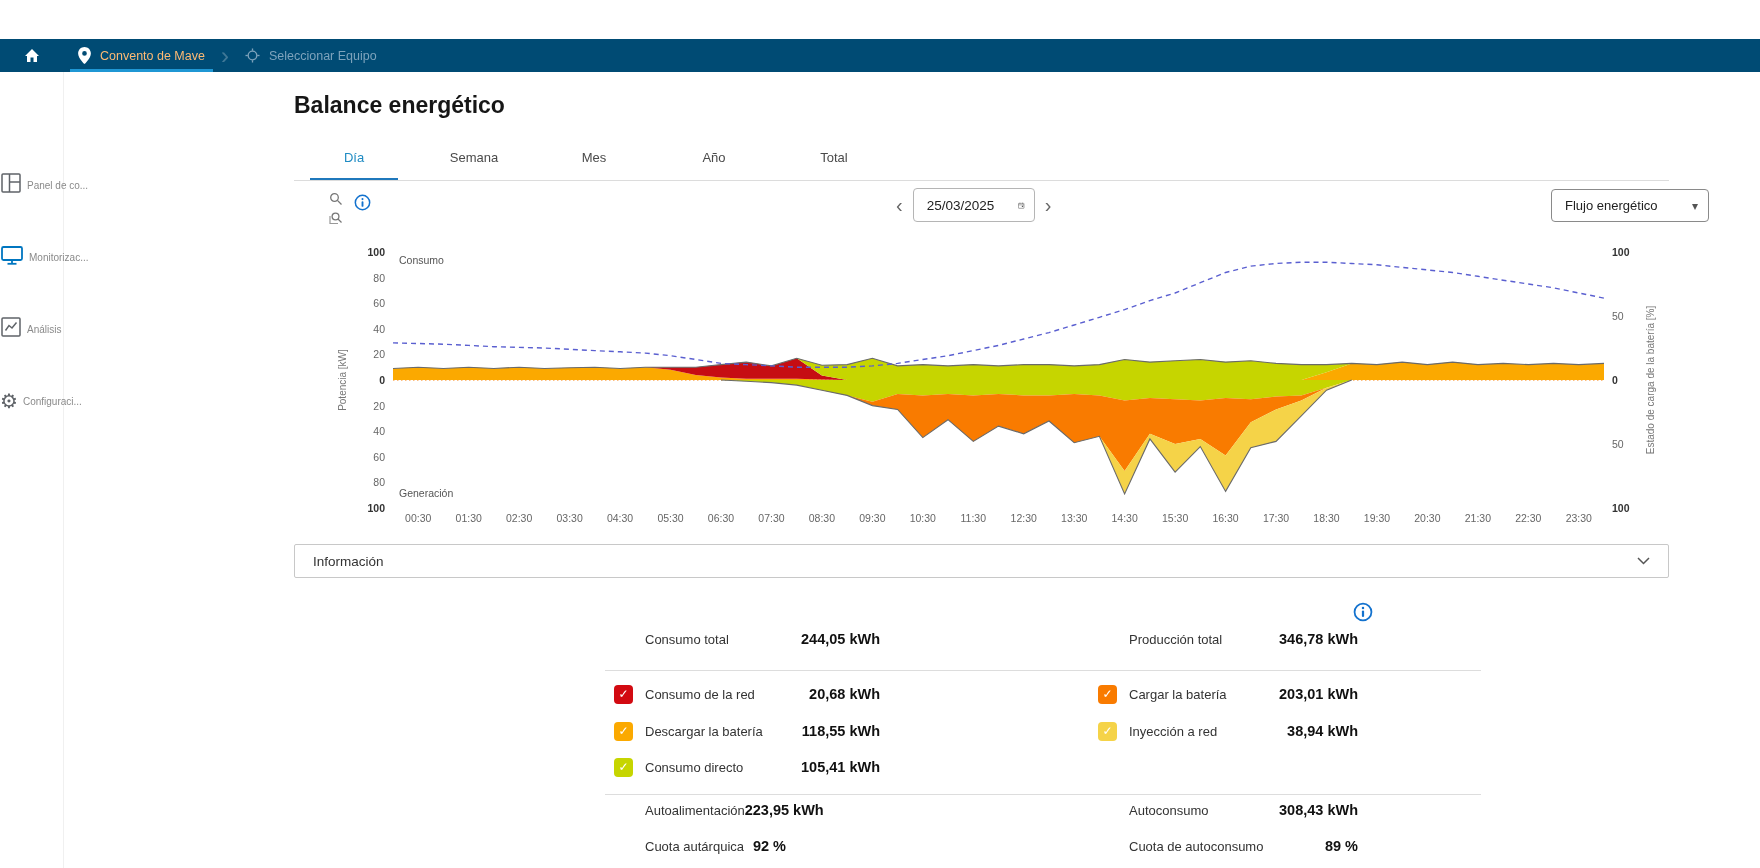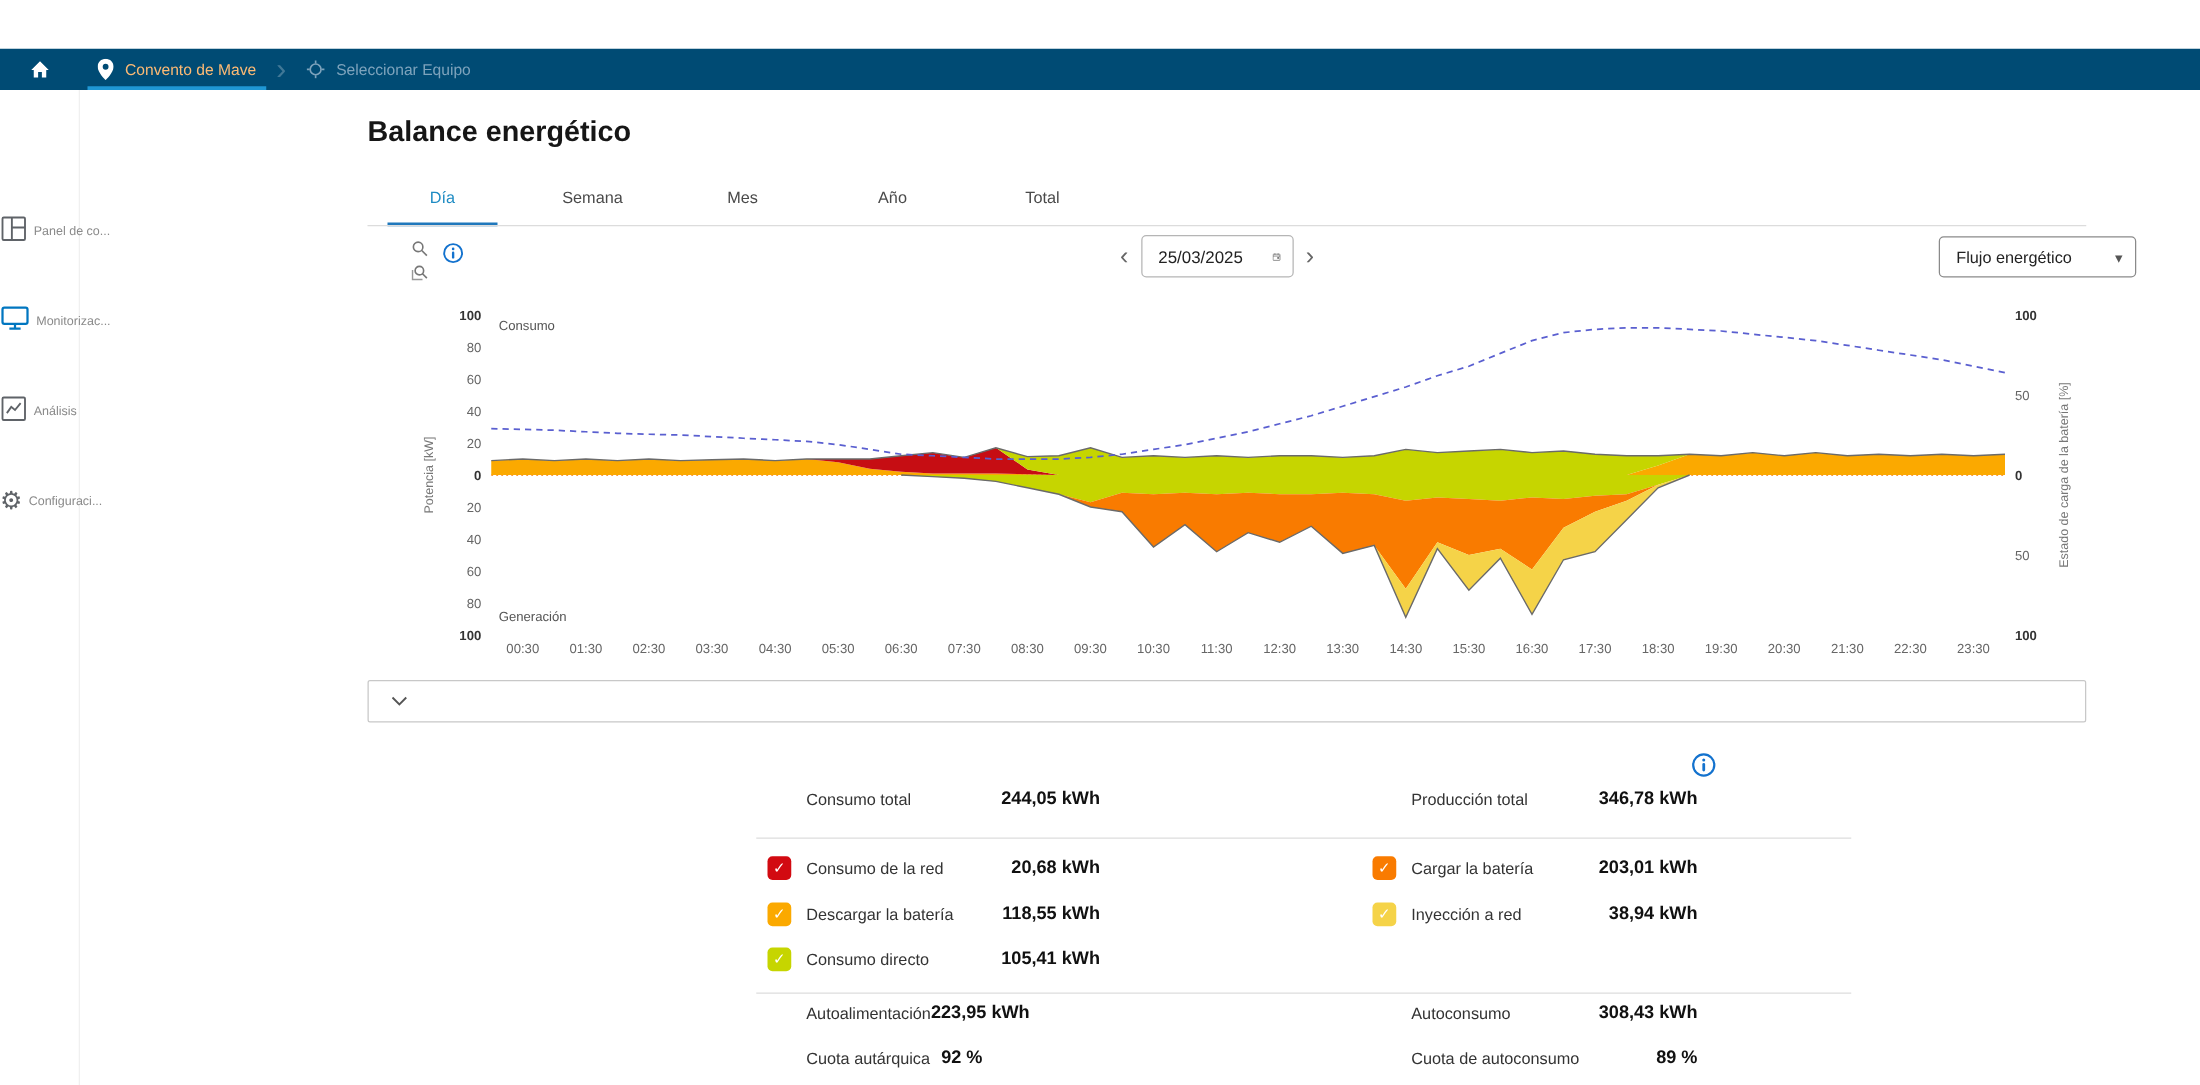--- a/index.html
+++ b/index.html
@@ -246,20 +246,21 @@
         <text x="1248.3125" y="284" text-anchor="middle" font-size="10.5" fill="#666">22:30</text>
         <text x="1298.7708333333333" y="284" text-anchor="middle" font-size="10.5" fill="#666">23:30</text>
         <text x="119" y="26" font-size="10.5" fill="#555">Consumo</text>
         <text x="119" y="259" font-size="10.5" fill="#555">Generación</text>
         <text x="66" y="142" font-size="10" fill="#777" transform="rotate(-90 66 142)" text-anchor="middle">Potencia [kW]</text>
         <text x="1374" y="142" font-size="10" fill="#777" transform="rotate(-90 1374 142)" text-anchor="middle">Estado de carga de la batería [%]</text>
       </svg>
   </div>
 
   <div class="abs info-bar">
+    <span class="ib-label">Información</span>
     <svg width="13" height="8" viewBox="0 0 13 8">
       <polyline points="1,1 6.5,6.5 12,1" fill="none" stroke="#555" stroke-width="1.5"></polyline>
     </svg>
   </div>
 
   <svg class="abs info-icon-lg" width="20" height="20" viewBox="0 0 18 18">
     <circle cx="9" cy="9" r="7.6" fill="none" stroke="#1372CE" stroke-width="1.6"></circle>
     <circle cx="9" cy="5.4" r="1.1" fill="#1372CE"></circle>
     <rect x="8" y="7.6" width="2" height="6" rx="1" fill="#1372CE"></rect>
   </svg>

